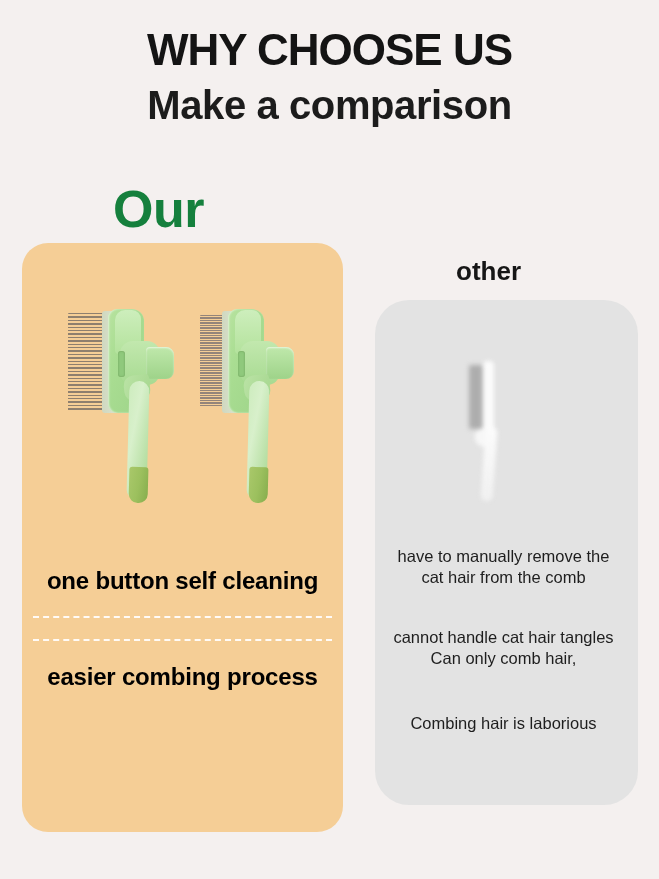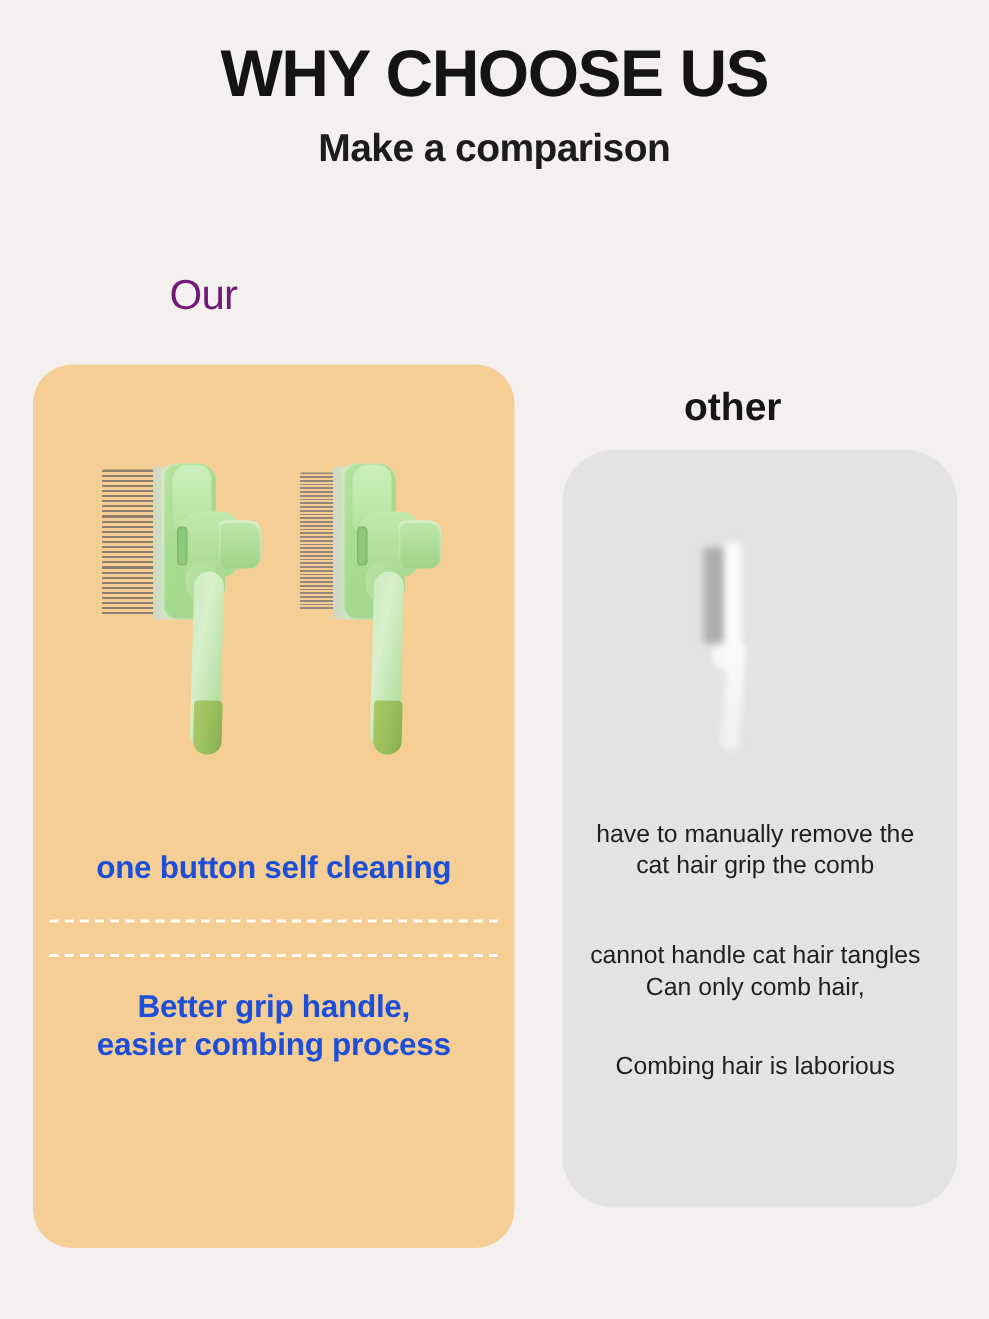--- a/index.html
+++ b/index.html
@@ -31,35 +31,35 @@
   .main-title {
     font-size: 44px;
     font-weight: 700;
     letter-spacing: -1px;
     color: #141414;
     line-height: 1.02;
     margin: 0;
     font-family: "Liberation Sans", sans-serif;
   }
   .sub-title {
-    font-size: 26px;
+    font-size: 40px;
     font-weight: 700;
     color: #1c1c1c;
     margin: 10px 0 0 0;
     letter-spacing: -0.4px;
   }
 
   
   .label-our {
     position: absolute;
     left: 113px;
     top: 183px;
-    font-size: 28px;
-    font-weight: 400;
-    color: #701a75;
+    font-size: 52px;
+    font-weight: 700;
+    color: #15803d;
     letter-spacing: -0.5px;
     line-height: 1;
   }
   .label-other {
     position: absolute;
     left: 456px;
     top: 258px;
     font-size: 26px;
     font-weight: 700;
     color: #161616;
@@ -261,23 +261,23 @@
 
   
   .features-our {
     position: absolute;
     left: 0;
     top: 322px;
     width: 321px;
   }
   .feat {
     text-align: center;
-    color: #1d4ed8;
-    font-weight: 700;
-    font-size: 21px;
+    color: #000000;
+    font-weight: 700;
+    font-size: 24px;
     line-height: 1.18;
     letter-spacing: -0.2px;
     padding: 0 10px;
     box-sizing: border-box;
   }
   .feat-1 { margin-top: 2px; }
   .feat-2 { margin-top: 24px; }
   .feat-3 { margin-top: 22px; }
 
   .divider {
@@ -295,21 +295,21 @@
   .ofeat {
     text-align: center;
     color: #1e1e1e;
     font-weight: 400;
     font-size: 16.5px;
     line-height: 1.25;
     padding: 0 4px;
     box-sizing: border-box;
   }
   .ofeat-2 { margin-top: 40px; }
-  .ofeat-3 { margin-top: 32px; }
+  .ofeat-3 { margin-top: 44px; }
 </style>
 </head>
 <body>
 
 <div class="page">
 
   <div class="header">
     <div class="main-title">WHY CHOOSE US</div>
     <div class="sub-title">Make a comparison</div>
   </div>
@@ -345,39 +345,38 @@
       <div class="handle-tip"></div>
     </div>
 
     <div class="features-our">
       <div class="feat feat-1">
         <div>one button self cleaning</div>
       </div>
       <div class="divider"></div>
       <div class="divider"></div>
       <div class="feat feat-3">
-        <div>Better grip handle,</div>
         <div>easier combing process</div>
       </div>
     </div>
   </div>
 
   <div class="card-other">
 
     <div class="ghost-comb">
       <div class="ghost-teeth"></div>
       <div class="ghost-body"></div>
       <div class="ghost-hook"></div>
       <div class="ghost-handle"></div>
     </div>
 
     <div class="features-other">
       <div class="ofeat ofeat-1">
         <div>have to manually remove the</div>
-        <div>cat hair grip the comb</div>
+        <div>cat hair from the comb</div>
       </div>
       <div class="ofeat ofeat-2">
         <div>cannot handle cat hair tangles</div>
         <div>Can only comb hair,</div>
       </div>
       <div class="ofeat ofeat-3">
         <div>Combing hair is laborious</div>
       </div>
     </div>
   </div>

